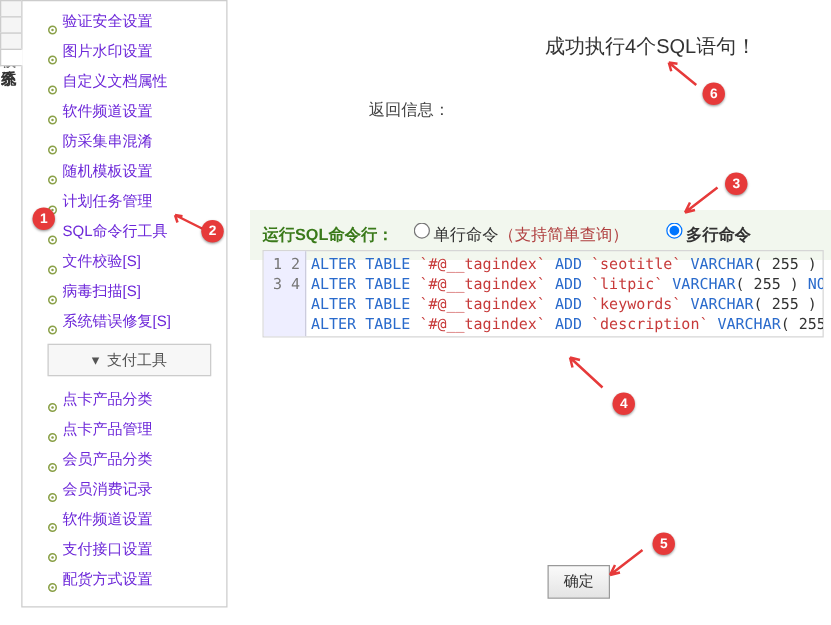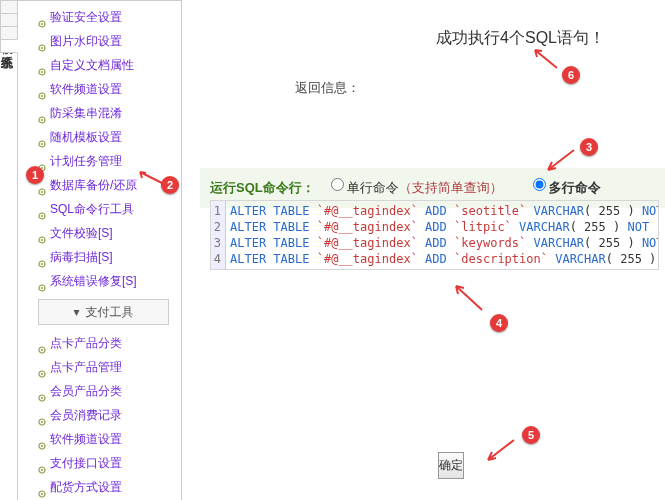--- a/index.html
+++ b/index.html
@@ -14,24 +14,24 @@
 .section-head{border:1px solid #ccc;background:#f7f7f7;color:#555;text-align:center;padding:3px 0;margin:6px 6px 6px 14px;font-size:12px;cursor:pointer;display:flex;align-items:center;justify-content:center;gap:6px}
 .main{position:absolute;left:200px;top:0;right:0;bottom:0}
 .success-msg{position:absolute;top:26px;right:60px;font-size:16px;color:#333}
 .return-info{position:absolute;top:78px;left:95px;color:#444;font-size:13px}
 .tool-bar{position:absolute;top:168px;left:0;right:0;height:40px;background:#f2f7ee;display:flex;align-items:center;padding-left:10px;gap:8px;font-size:13px}
 .tool-bar .lbl{color:#3a7a1a;font-weight:bold;margin-right:8px}
 .tool-bar label{display:flex;align-items:flex-start;gap:3px;color:#333;cursor:pointer}
 .tool-bar .hint{color:#b04040}
 .tool-bar label.sel{font-weight:bold}
 .code-box{position:absolute;top:200px;left:10px;right:6px;height:70px;border:1px solid #d6d6d6;font:12px/16px Consolas,Monaco,monospace;display:flex}
-.gutter{width:15px;background:#eef;border-right:1px solid #ccd;text-align:right;padding:2px 4px 0 0;color:#777}
+.gutter{width:34px;background:#eef;border-right:1px solid #ccd;text-align:right;padding:2px 4px 0 0;color:#777}
 .code{flex:1;padding:2px 4px;white-space:pre;overflow:auto;position:relative}
 .kw{color:#2a6bcc}.str{color:#c73a3a}
-.btn-ok{position:absolute;left:238px;top:452px;padding:4px 0;border:1px solid #999;background:linear-gradient(#fafafa,#e4e4e4);font-size:12px;color:#333;cursor:pointer}
+.btn-ok{position:absolute;left:238px;top:452px;padding:4px 12px;border:1px solid #999;background:linear-gradient(#fafafa,#e4e4e4);font-size:12px;color:#333;cursor:pointer}
 .callout{position:absolute;width:18px;height:18px;border-radius:50%;background:#e63a3a;color:#fff;font:bold 11px/18px Arial;text-align:center;box-shadow:0 1px 2px rgba(0,0,0,.4)}
 .arrow{position:absolute}
 .arrow svg{display:block}
 </style>
 </head>
 <body>
 
 <div class="left-tabs">
   <div>采集</div>
   <div>会员</div>
@@ -96,29 +96,20 @@
         <span>随机模板设置</span>
       </div>
       <div class="menu-item">
         <span class="bullet">
           <svg width="8" height="8" viewBox="0 0 8 8">
             <circle cx="4" cy="4" r="3" fill="none" stroke="#8aa048" stroke-width="1.2"></circle>
             <circle cx="4" cy="4" r="1" fill="#8aa048"></circle>
           </svg>
         </span>
         <span>计划任务管理</span>
-      </div>
-      <div class="menu-item">
-        <span class="bullet">
-          <svg width="8" height="8" viewBox="0 0 8 8">
-            <circle cx="4" cy="4" r="3" fill="none" stroke="#8aa048" stroke-width="1.2"></circle>
-            <circle cx="4" cy="4" r="1" fill="#8aa048"></circle>
-          </svg>
-        </span>
-        <span>数据库备份/还原</span>
       </div>
       <div class="menu-item">
         <span class="bullet">
           <svg width="8" height="8" viewBox="0 0 8 8">
             <circle cx="4" cy="4" r="3" fill="none" stroke="#8aa048" stroke-width="1.2"></circle>
             <circle cx="4" cy="4" r="1" fill="#8aa048"></circle>
           </svg>
         </span>
         <span>SQL命令行工具</span>
       </div>

